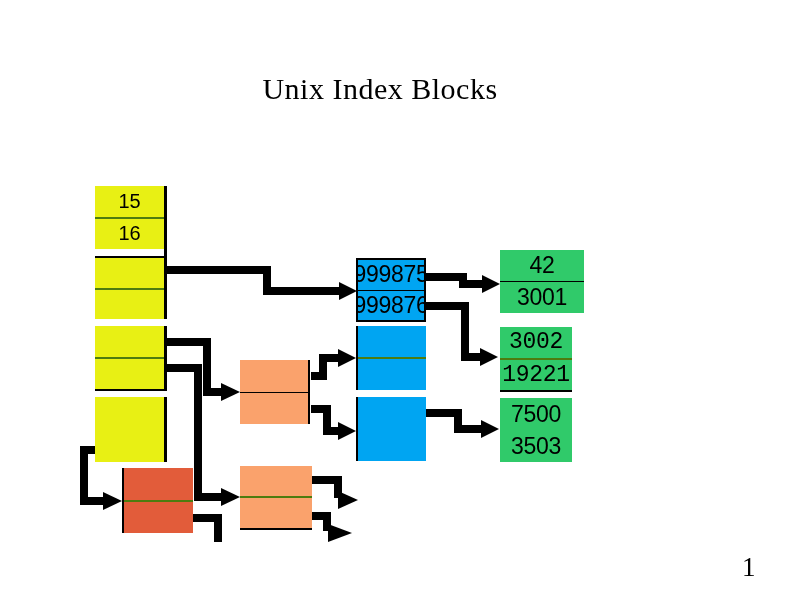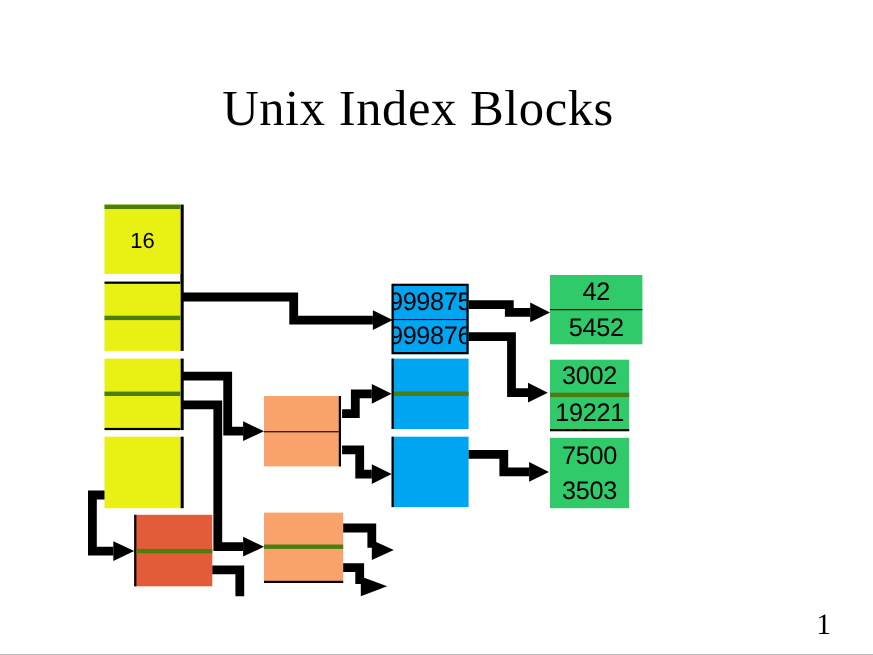--- a/index.html
+++ b/index.html
@@ -6,38 +6,38 @@
   .stage{
     position:relative;width:794px;height:595px;
     background:var(--color-background,#ffffff);
     overflow:hidden;
     font-family:"Liberation Sans",sans-serif;
   }
   .title{
     position:absolute;left:80px;top:72px;width:600px;
     text-align:center;white-space:nowrap;
     font-family:"Liberation Serif",serif;
-    font-size:46px;color:#000;letter-spacing:.5px;
+    font-size:30px;color:#000;letter-spacing:.5px;
   }
   .pagenum{
     position:absolute;left:742px;top:552px;
     font-family:"Liberation Serif",serif;
     font-size:27px;color:#000;
   }
   .block{position:absolute;display:flex;flex-direction:column;box-sizing:border-box;}
   .cell{
     flex:1 1 0;display:flex;align-items:center;justify-content:center;
     color:#000;font-size:23px;letter-spacing:-0.3px;overflow:hidden;
   }
   .t20{font-size:20px;letter-spacing:0;}
-  .divw{border-top:4px solid #4d7c0f;}
+  .divw{border-top:2px solid #4d7c0f;}
   .divb{border-top:1px solid #000;}
   .yellow{background:var(--color-yellow,#E8F014);}
   .btop{border-top:2px solid #000;}
-  .bbot{border-bottom:2px solid #000;}
+  .bbot{border-bottom:2px solid #000;font-family:Liberation Mono, monospace;}
   .darkorange{background:var(--color-dark-orange,#E25C3A);border-left:2px solid #000;}
   .salmon{background:var(--color-salmon,#FAA26C);}
   .salmon-upper{border-right:2px solid #000;}
   .blue{background:var(--color-blue,#00A5F2);}
   .bfull{border:2px solid #000;}
   .bleft{border-left:2px solid #000;}
   .green{background:var(--color-green,#30CA6A);}
   .vline{position:absolute;width:3px;background:var(--color-arrow,#000);}
   svg.arrows{position:absolute;left:0;top:0;pointer-events:none;}
   .arrows path{fill:none;stroke:var(--color-arrow,#000);stroke-width:8;stroke-linejoin:miter;}
@@ -48,20 +48,21 @@
 
 <div class="stage">
 
   <div class="title">Unix Index Blocks</div>
 
   <div class="vline" style="left:164px;top:186px;height:133px"></div>
   <div class="vline" style="left:164px;top:326px;height:65px"></div>
   <div class="vline" style="left:164px;top:397px;height:65px"></div>
 
   <div class="block yellow" style="left:95px;top:186px;width:69px;height:63px">
+    <div class="cell t20">15</div>
     <div class="cell t20 divw">16</div>
   </div>
 
   <div class="block yellow btop" style="left:95px;top:256px;width:69px;height:63px">
     <div class="cell"></div>
     <div class="cell divw"></div>
   </div>
 
   <div class="block yellow bbot" style="left:95px;top:326px;width:69px;height:65px">
     <div class="cell"></div>
@@ -96,21 +97,21 @@
     <div class="cell"></div>
     <div class="cell divw"></div>
   </div>
 
   <div class="block blue bleft" style="left:356px;top:397px;width:70px;height:64px">
     <div class="cell"></div>
   </div>
 
   <div class="block green" style="left:500px;top:250px;width:84px;height:63px">
     <div class="cell">42</div>
-    <div class="cell divb">5452</div>
+    <div class="cell divb">3001</div>
   </div>
 
   <div class="block green bbot" style="left:500px;top:327px;width:72px;height:65px">
     <div class="cell">3002</div>
     <div class="cell divw">19221</div>
   </div>
 
   <div class="block green" style="left:500px;top:398px;width:72px;height:64px">
     <div class="cell">7500</div>
     <div class="cell">3503</div>

